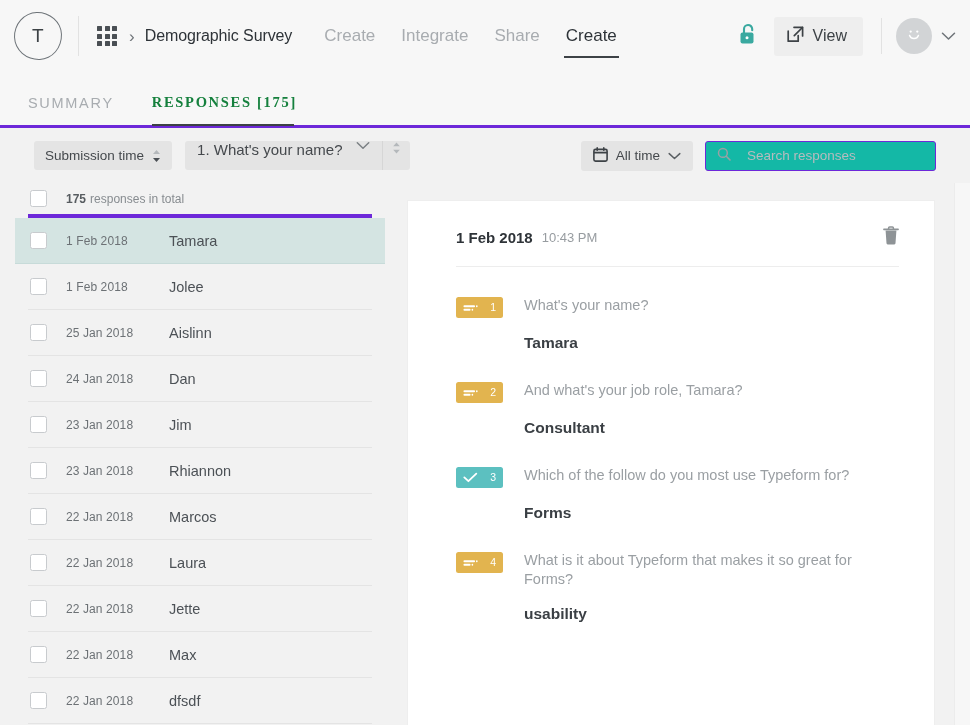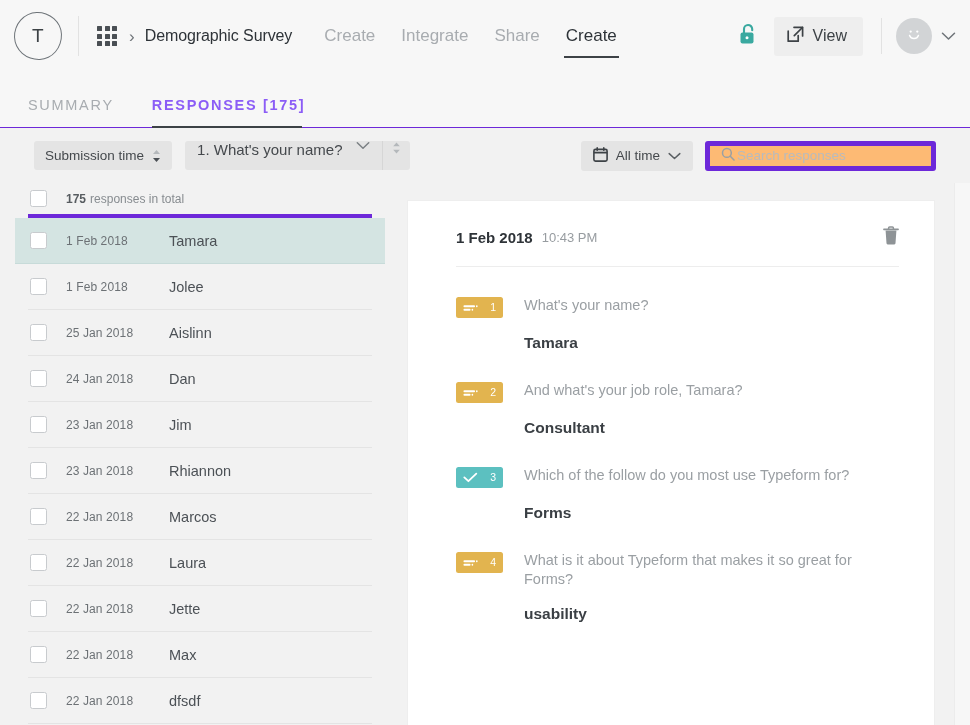--- a/index.html
+++ b/index.html
@@ -147,35 +147,36 @@
   }
 
   
   .tabsrow {
     height: 56px;
     background: #f7f7f7;
     display: flex;
     align-items: flex-end;
     padding: 0 0 0 28px;
     box-sizing: border-box;
-    border-bottom: 1px solid #6d28d9;
+    border-bottom: 3px solid #6d28d9;
     gap: 38px;
   }
   .tab {
     font-size: 14.5px;
     letter-spacing: 1.7px;
     color: #a8acb0;
     padding-bottom: 14px;
     position: relative;
     cursor: pointer;
     white-space: nowrap;
   }
   .tab.active {
-    color: #8b5cf6;
+    color: #15803d;
     font-weight: bold;
+    font-family: Liberation Serif, serif;
   }
   .tab.active::after {
     content: "";
     position: absolute;
     left: 0;
     right: 3px;
     bottom: -1px;
     height: 2.5px;
     background: #3d4246;
   }
@@ -241,26 +242,26 @@
     gap: 8px;
     padding: 0 12px;
     font-size: 13.5px;
     color: #45494d;
     cursor: pointer;
     white-space: nowrap;
   }
   .searchbox {
     width: 231px;
     height: 30px;
-    background: #fdba74;
-    border: 5px solid #6d28d9;
+    background: #14b8a6;
+    border: 1px solid #6d28d9;
     border-radius: 3px;
     display: flex;
     align-items: center;
-    gap: 0;
+    gap: 14px;
     padding: 0 11px;
     box-sizing: border-box;
   }
   .searchbox input {
     border: none;
     outline: none;
     background: transparent;
     font-size: 13.5px;
     font-family: "Liberation Sans", sans-serif;
     color: #45494d;

